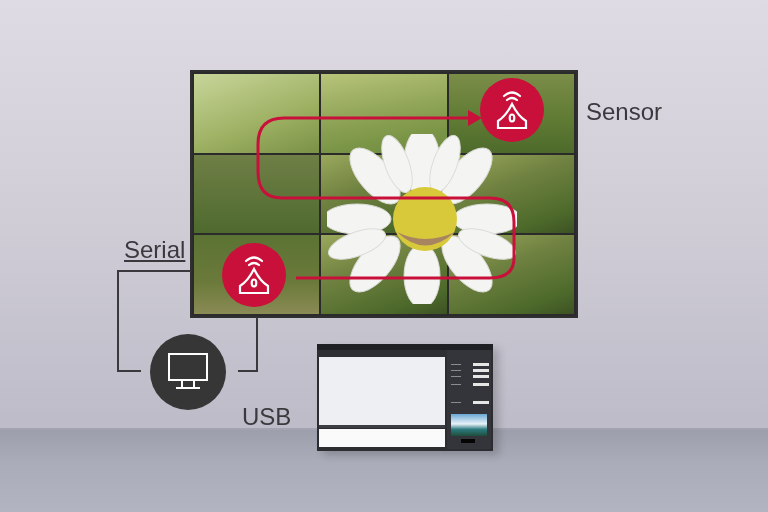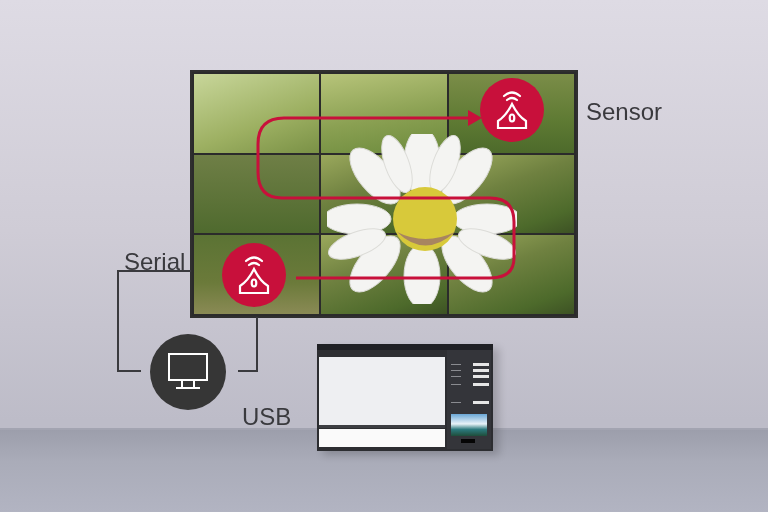--- a/index.html
+++ b/index.html
@@ -94,21 +94,21 @@
     <g fill="none" stroke="#fff" stroke-width="2.2" stroke-linecap="round">
       <path d="M12 8 Q20 1 28 8"></path>
       <path d="M15 12 Q20 8 25 12"></path>
       <path d="M20 16 Q14 28 6 33 L6 40 L34 40 L34 33 Q26 28 20 16Z"></path>
       <ellipse cx="20" cy="30" rx="2.3" ry="3.5"></ellipse>
     </g>
   </svg>
 </div>
 
 <div class="label" style="left:586px;top:98px;">Sensor</div>
-<div class="label" style="left:124px;top:248px;">Serial</div>
+<div class="label" style="left:124px;top:236px;text-decoration:underline;">Serial</div>
 <div class="label" style="left:242px;top:403px;">USB</div>
 
 <div class="line" style="left:117px;top:270px;width:74px;height:2px;"></div>
 <div class="line" style="left:117px;top:270px;width:2px;height:102px;"></div>
 <div class="line" style="left:117px;top:370px;width:24px;height:2px;"></div>
 <div class="line" style="left:256px;top:317px;width:2px;height:55px;"></div>
 <div class="line" style="left:238px;top:370px;width:20px;height:2px;"></div>
 
 <div class="pc">
   <svg width="44" height="40" viewBox="0 0 44 40" style="position:absolute;left:16px;top:18px;">

